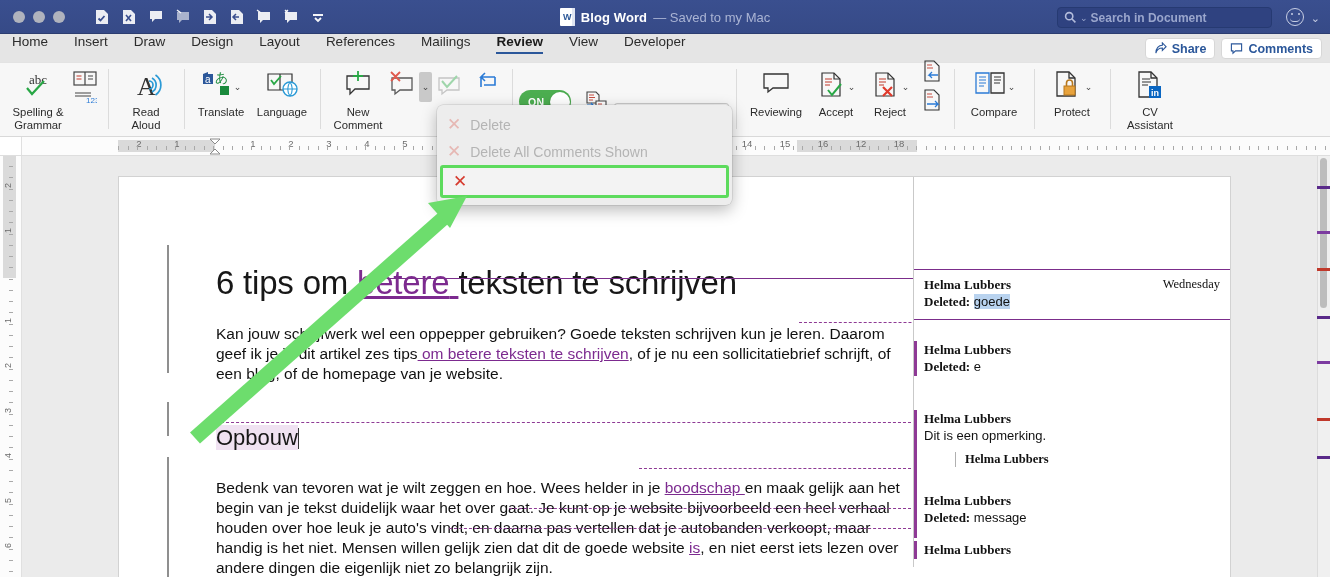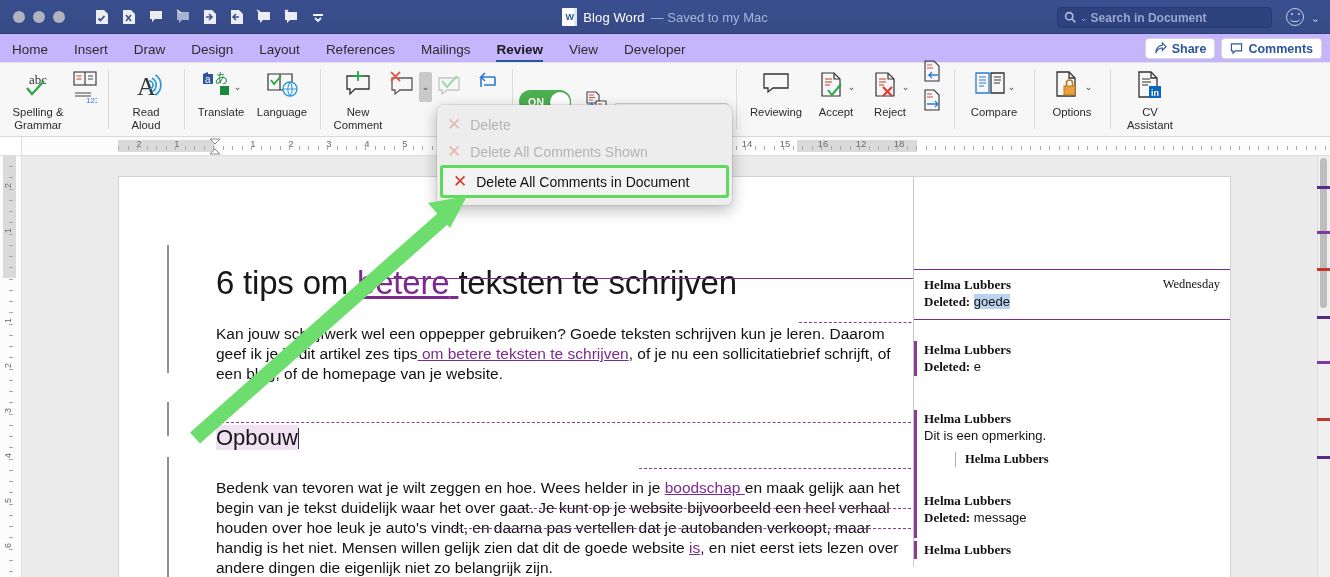--- a/index.html
+++ b/index.html
@@ -30,21 +30,21 @@
     position: absolute; left: 0; right: 0; top: 0; height: 34px;
     display: flex; align-items: center; justify-content: center;
     gap: 6px; pointer-events: none;
   }
   .doctitle .wicon {
     width: 15px; height: 18px; background: #fff; border-radius: 1px;
     display: flex; align-items: center; justify-content: center;
     font-size: 9px; font-weight: bold; color: #2b5797;
     box-shadow: inset -3px 0 0 #dfe5f2;
   }
-  .doctitle .tname { color: #fff; font-size: 13px; font-weight: normal; letter-spacing: .1px;}
+  .doctitle .tname { color: #fff; font-size: 13px; font-weight: bold; letter-spacing: .1px;}
   .doctitle .tsaved { color: #aab4d4; font-size: 13px; }
 
   .searchbox {
     position: absolute; right: 58px; top: 7px;
     width: 215px; height: 21px; border-radius: 4px;
     background: #2f4280; border: 1px solid #263a72;
     display: flex; align-items: center; padding: 0 6px; gap: 3px;
   }
   .searchbox .sph { color: #9aa6cc; font-size: 12px; font-weight: bold; }
   .smiley {
@@ -56,22 +56,22 @@
     content:""; position:absolute; width:2px;height:2px;border-radius:50%;background:#c8cfe4;
     top:4px;
   }
   .smiley::before{left:3.5px;} .smiley::after{right:3.5px;}
   .smiley i{ position:absolute; left:3px; right:3px; bottom:3.5px; height:4px;
     border-bottom:1.6px solid #c8cfe4; border-radius:0 0 6px 6px;}
   .tchev { position:absolute; right:10px; top:12px; color:#c8cfe4; font-size:11px;}
 
   
   .tabsrow {
-    height: 29px; background: #c4b5fd;
-    display: flex; align-items: flex-end; position: relative;
+    height: 29px; background: #e5e5e5;
+    display: flex; align-items: flex-start; position: relative;
     border-bottom: 1px solid #e3e3e3;
   }
   .tabs { display: flex; align-items: flex-end; }
   .tab {
     font-size: 13.5px; color: #2c2c2c; padding: 0 13px 5px 13px;
     position: relative; white-space: nowrap;
   }
   .tab:first-child { padding-left: 12px; }
   .tab.active { font-weight: bold; color: #1b1b1b; }
   .tab.active::after {
@@ -553,21 +553,21 @@
         <div class="ic">
           <svg width="32" height="28" viewBox="0 0 32 28">
               <path d="M5 2h12l6 6v18H5z" fill="none" stroke="#333" stroke-width="1.3"></path>
               <path d="M17 2v6h6" fill="none" stroke="#333" stroke-width="1.3"></path>
               <rect x="12" y="16" width="11" height="9" fill="#e8a33d" stroke="#b8791f" stroke-width="1"></rect>
               <path d="M14.5 16v-3a3 3 0 016 0v3" fill="none" stroke="#b8791f" stroke-width="1.6"></path>
             </svg>
         </div>
         <span class="chev">⌄</span>
       </div>
-      <div class="lbl">Options</div>
+      <div class="lbl">Protect</div>
     </div>
   </div>
 
   <div class="grp">
     <div class="cmd" style="width:66px;">
       <div class="ic">
         <svg width="32" height="30" viewBox="0 0 32 30">
             <path d="M5 2h12l6 6v19H5z" fill="none" stroke="#333" stroke-width="1.3"></path>
             <path d="M17 2v6h6" fill="none" stroke="#333" stroke-width="1.3"></path>
             <path d="M8 9h8M8 12h9M8 15h6" stroke="#333" stroke-width="1.1"></path>
@@ -892,21 +892,20 @@
   <div class="mitem disabled">
     <span class="xgray">✕</span>
     <span>Delete</span>
   </div>
   <div class="mitem disabled">
     <span class="xgray">✕</span>
     <span>Delete All Comments Shown</span>
   </div>
   <div class="mitem hl">
     <span class="xred">✕</span>
-    <span>Delete All Comments in Document</span>
   </div>
 </div>
 
 <svg class="overlay" viewBox="0 0 1330 577">
   <g>
     <line x1="195" y1="438" x2="447" y2="215" stroke="#6ddd6d" stroke-width="15" stroke-linecap="butt"></line>
     <polygon points="467,196 428,203 450,228" fill="#6ddd6d"></polygon>
   </g>
 </svg>
 

